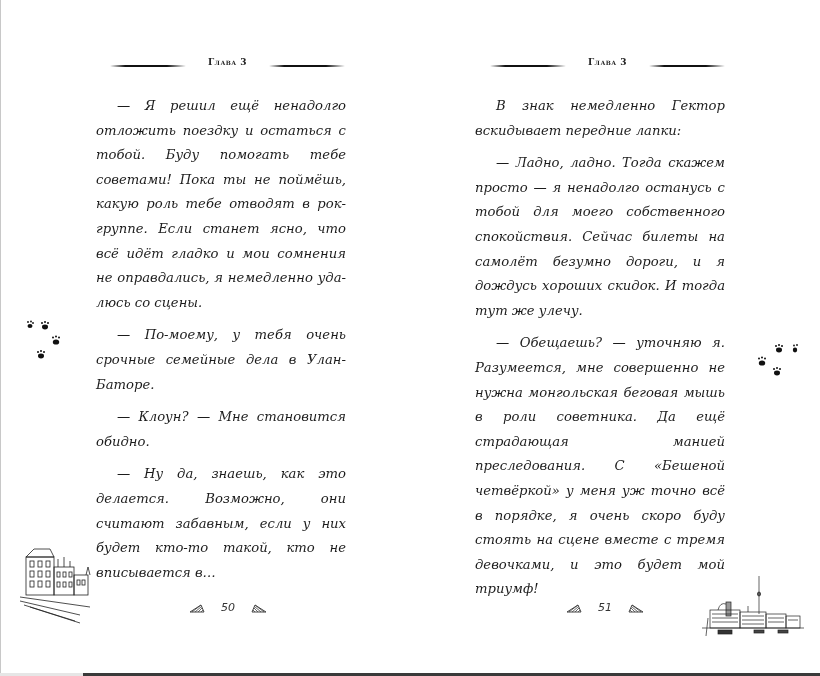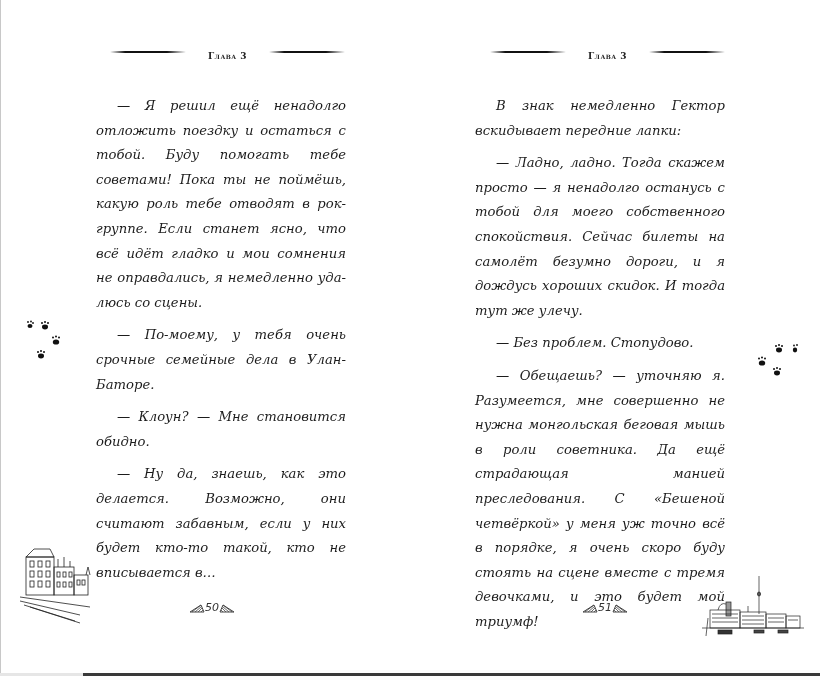--- a/index.html
+++ b/index.html
@@ -39,21 +39,21 @@
       height: 676px;
     }
     .page-left { left: 0; width: 410px; }
     .page-right { left: 410px; width: 410px; }
 
     .running-head {
       position: absolute;
       top: 51px;
       height: 16px;
       display: flex;
-      align-items: flex-start;
+      align-items: flex-end;
     }
     .page-left .running-head { left: 110px; width: 235px; }
     .page-right .running-head { left: 490px; width: 235px; left: 80px; }
     .head-rule {
       flex: 1;
       height: 2px;
       background: linear-gradient(90deg, rgba(0,0,0,0) 0%, #111 20%, #111 75%, rgba(0,0,0,0) 100%);
       border-radius: 1px;
     }
     .head-title {
@@ -82,23 +82,24 @@
       text-indent: 21px;
       hyphens: manual;
       font-style: italic;
     }
 
     .folio {
       position: absolute;
       top: 601px;
       display: flex;
       align-items: center;
+      gap: 16px;
     }
     .page-left .folio { left: 189px; }
-    .page-right .folio { left: 172px; }
+    .page-right .folio { left: 156px; }
     .folio-num {
       font-family: "DejaVu Sans", sans-serif;
       font-size: 11px;
       font-style: italic;
       color: #333;
     }
     .fan {
       width: 16px; height: 10px;
     }
 
@@ -155,21 +156,20 @@
 <div class="page page-right">
   <div class="running-head">
     <div class="head-rule"></div>
     <span class="head-title">Глава 3</span>
     <div class="head-rule"></div>
   </div>
 
   <div class="text-block">
     <p>В знак немедленно Гектор вскидывает передние лапки:</p>
     <p>— Ладно, ладно. Тогда скажем просто — я ненадолго останусь с тобой для моего соб­ственного спокойствия. Сейчас билеты на самолёт безумно дороги, и я дождусь хоро­ших скидок. И тогда тут же улечу.</p>
-    <p>— Без проблем. Стопудово.</p>
     <p>— Обещаешь? — уточняю я. Разуме­ется, мне совершенно не нужна монголь­ская беговая мышь в роли советника. Да ещё страдающая манией преследования. С «Бешеной четвёркой» у меня уж точно всё в порядке, я очень скоро буду стоять на сцене вместе с тремя девочками, и это будет мой триумф!</p>
 
   </div>
 
   <div class="folio">
     <svg class="fan" viewBox="0 0 16 10">
       <path d="M1 9 L15 9 L12 2 Z" fill="none" stroke="#444" stroke-width="1"></path>
       <path d="M3 9 L12 2 M6 9 L12.5 3.5 M9 9 L13 5 M12 9 L14 7" stroke="#444" stroke-width="0.8"></path>
     </svg>
     <span class="folio-num">51</span>

